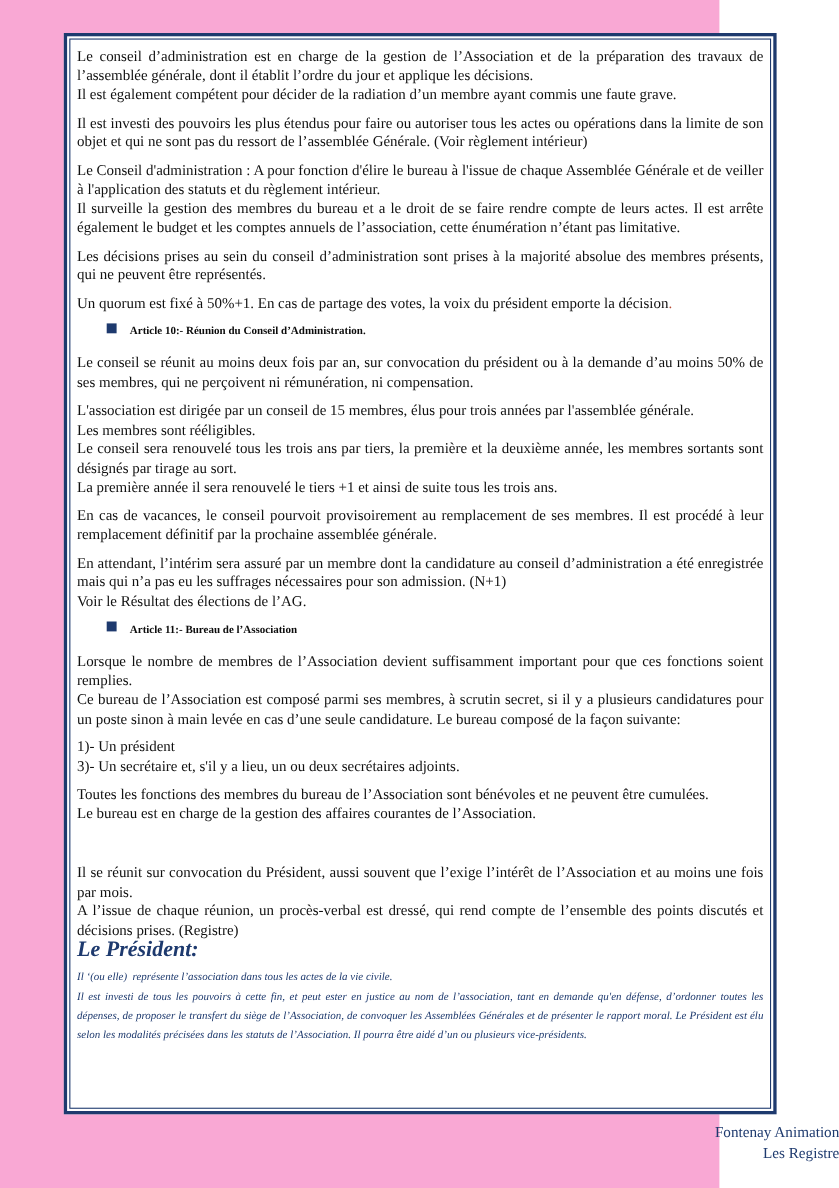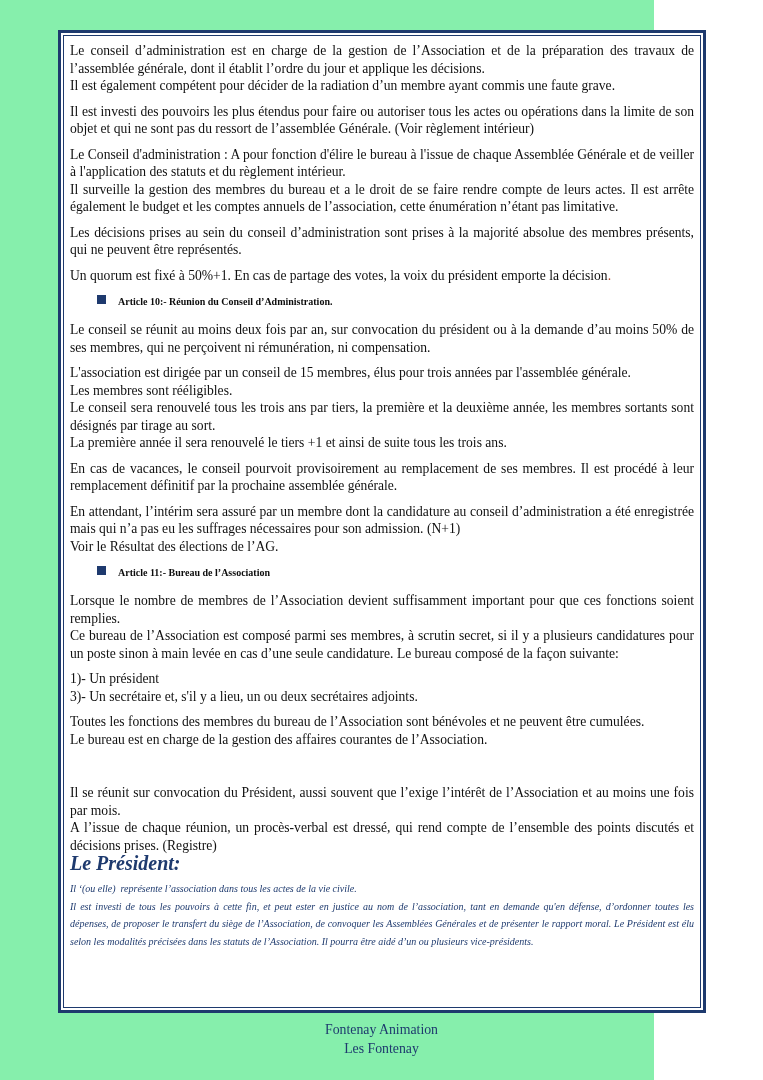--- a/index.html
+++ b/index.html
@@ -11,21 +11,21 @@
     width: 763px;
     height: 1080px;
     overflow: hidden;
     font-family: "Liberation Serif", "DejaVu Serif", serif;
     color: #101010;
   }
   .page {
     position: relative;
     width: 654px;
     height: 1080px;
-    background: #86efac;
+    background: #f9a8d4;
   }
   .frame {
     position: absolute;
     left: 58px;
     top: 30px;
     width: 648px;
     height: 983px;
     box-sizing: border-box;
     border: 3px solid var(--navy, #1e3a6e);
     padding: 2px;
@@ -90,21 +90,21 @@
     text-align: justify;
   }
   .red-period {
     color: var(--red, #b5472e);
   }
   .footer {
     position: absolute;
     left: 0;
     top: 1021px;
     width: 763px;
-    text-align: center;
+    text-align: right;
     color: var(--navy, #1e3a6e);
     font-size: 13.8px;
     line-height: 18.5px;
   }
 </style>
 </head>
 <body>
 
 <div class="page">
   <div class="frame">
@@ -126,15 +126,15 @@
           <div>3)- Un secrétaire et, s'il y a lieu, un ou deux secrétaires adjoints.</div>
         </div>
         <p class="para">Toutes les fonctions des membres du bureau de l’Association sont bénévoles et ne peuvent être cumulées.<br>Le bureau est en charge de la gestion des affaires courantes de l’Association.</p>
         <p class="para tight">Il se réunit sur convocation du Président, aussi souvent que l’exige l’intérêt de l’Association et au moins une fois par mois.<br>A l’issue de chaque réunion, un procès-verbal est dressé, qui rend compte de l’ensemble des points discutés et décisions prises. (Registre)</p>
         <p class="president-label">Le Président:</p>
         <p class="italic-para">Il ‘(ou elle)&nbsp; représente l’association dans tous les actes de la vie civile.<br>Il est investi de tous les pouvoirs à cette fin, et peut ester en justice au nom de l’association, tant en demande qu'en défense, d’ordonner toutes les dépenses, de proposer le transfert du siège de l’Association, de convoquer les Assemblées Générales et de présenter le rapport moral. Le Président est élu selon les modalités précisées dans les statuts de l’Association. Il pourra être aidé d’un ou plusieurs vice-présidents.</p>
       </div>
   </div>
   <div class="footer">
     <div>Fontenay Animation</div>
-    <div>Les Fontenay</div>
+    <div>Les Registre</div>
   </div>
 </div>
 
 </body></html>

